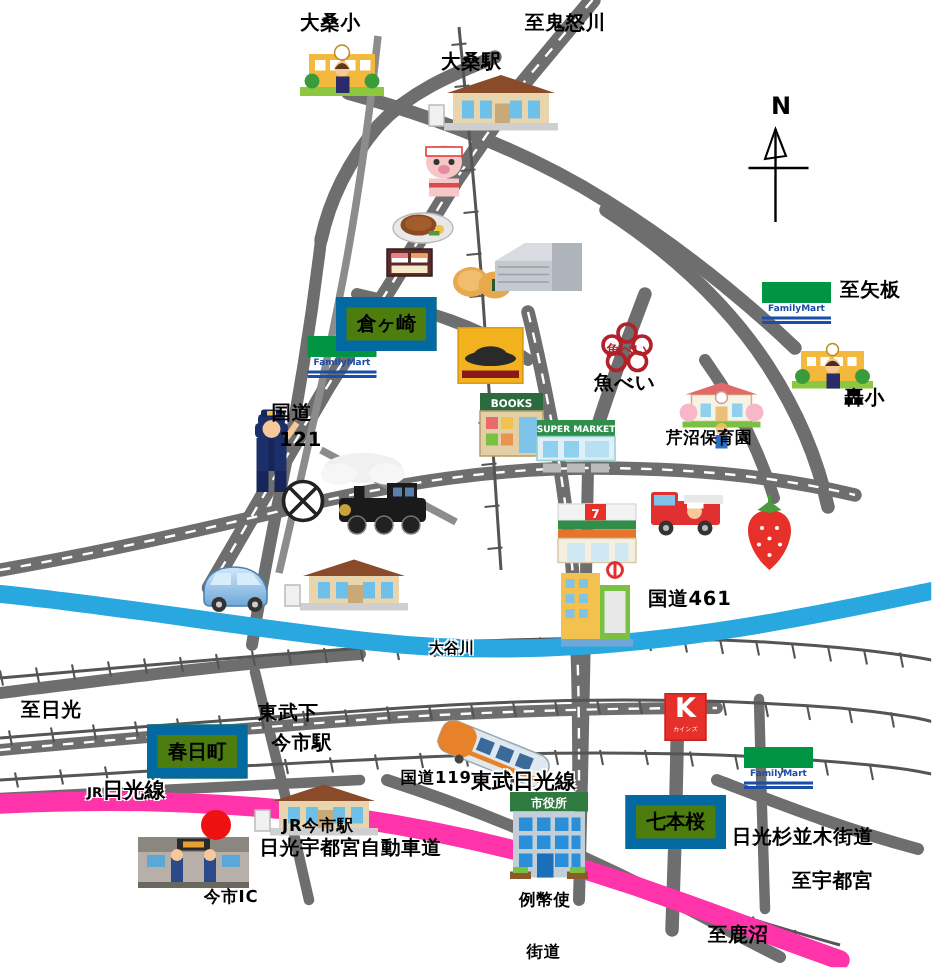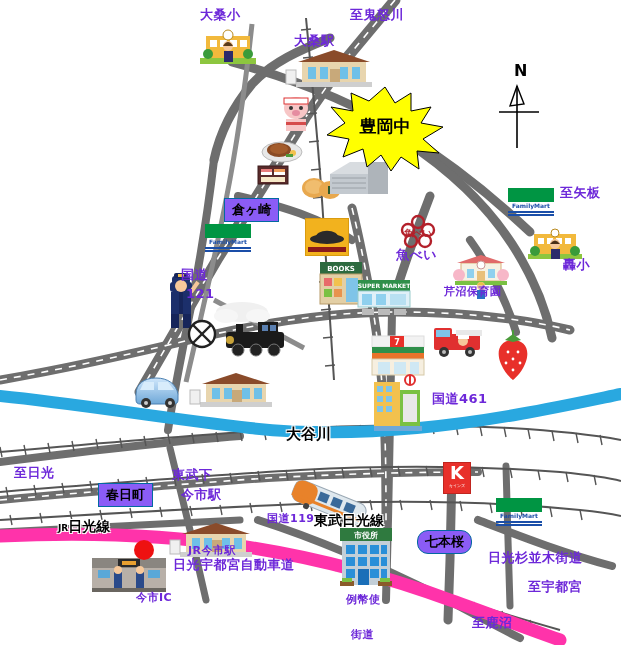--- a/index.html
+++ b/index.html
@@ -1,22 +1,22 @@
 <!DOCTYPE html>
 <html><head>
 <meta charset="utf-8">
 <style>
   html,body{margin:0;padding:0;background:#fff;}
   body{width:621px;height:645px;font-family:"DejaVu Sans","Liberation Sans",sans-serif;}
   #map{position:relative;width:621px;height:645px;overflow:hidden;background:#fff;}
-  .lbl{position:absolute;white-space:nowrap;font-weight:bold;color:#6d28d9;letter-spacing:.5px;}
+  .lbl{position:absolute;white-space:nowrap;font-weight:bold;color:#000000;letter-spacing:.5px;}
   .lbl.sm{font-size:11px;}
   .lbl.md{font-size:13px;}
-  .ybox{position:absolute;background:#8b5cf6;border:1px solid #0369a1;padding:2px 7px;font-weight:bold;font-size:13px;white-space:nowrap;color:#000;}
-  .riverlbl{position:absolute;font-weight:bold;font-size:15px;color:#000;text-shadow:1px 1px 0 #fff,-1px -1px 0 #fff,1px -1px 0 #fff,-1px 1px 0 #fff;white-space:nowrap;}
+  .ybox{position:absolute;background:#4d7c0f;border:7px solid #0369a1;padding:2px 7px;font-weight:bold;font-size:13px;white-space:nowrap;color:#000;}
+  .riverlbl{position:absolute;font-weight:bold;font-size:10px;color:#000;text-shadow:1px 1px 0 #fff,-1px -1px 0 #fff,1px -1px 0 #fff,-1px 1px 0 #fff;white-space:nowrap;}
   .jrlbl{position:absolute;font-weight:bold;font-size:14px;color:#000;white-space:nowrap;text-shadow:1px 1px 0 #fff,-1px -1px 0 #fff,1px -1px 0 #fff,-1px 1px 0 #fff;}
   .jrlbl .pre{font-size:9px;margin-left:24px;}
   .fmart{position:absolute;width:46px;}
   .fmart .g{height:14px;background:#009543;}
   .fmart .t{font-size:6px;font-weight:bold;color:#1a4ea8;text-align:center;line-height:8px;}
   .fmart .b1{height:2px;background:#1a4ea8;margin-top:1px;}
   .fmart .b2{height:2px;background:#1a4ea8;margin-top:1px;}
   svg{display:block;position:absolute;top:0;left:0;}
   .compass{position:absolute;}
   .kmark{position:absolute;width:26px;height:30px;background:#e8302a;border:1px solid #c0251f;}
@@ -560,30 +560,24 @@
   <div style="position:absolute;left:305px;top:218px;width:42px;height:36px;background:#f2b21e;border:1px solid #d99b10;">
     <svg width="42" height="36">
       <ellipse cx="21" cy="20" rx="17" ry="5" fill="#2a2a2a"></ellipse>
       <path d="M9,20 C9,9 33,9 33,20 Z" fill="#2a2a2a"></path>
       <rect x="2" y="28" width="38" height="5" fill="#8a1a1a"></rect>
     </svg>
   </div>
 
   <div class="dot" style="left:134px;top:540px;width:20px;height:20px;"></div>
 
-  <div style="position:absolute;left:325px;top:85px;width:120px;height:86px;">
-    <svg width="120" height="86">
-      <polygon fill="#ffff00" stroke="#000" stroke-width="1" points="60,2 70,18 86,8 86,26 106,22 96,38 118,42 98,54 114,68 92,66 94,84 76,72 66,86 56,70 42,82 38,64 18,72 24,54 2,50 20,38 6,22 28,26 26,8 44,16"></polygon>
-    </svg>
-    <div style="position:absolute;left:0;top:30px;width:120px;text-align:center;font-size:17px;font-weight:bold;color:#000;">豊岡中</div>
-  </div>
 
   <div class="ybox" style="left:224px;top:198px;">倉ヶ崎</div>
   <div class="ybox" style="left:98px;top:483px;">春日町</div>
-  <div class="ybox" style="left:417px;top:530px;border-radius:11px;">七本桜</div>
+  <div class="ybox" style="left:417px;top:530px;">七本桜</div>
 
   <div class="lbl md" style="left:350px;top:6px;">至鬼怒川</div>
   <div class="lbl md" style="left:560px;top:184px;">至矢板</div>
   <div class="lbl md" style="left:14px;top:464px;">至日光</div>
   <div class="lbl md" style="left:528px;top:578px;">至宇都宮</div>
   <div class="lbl md" style="left:472px;top:614px;">至鹿沼</div>
 
   <div class="lbl md" style="left:200px;top:6px;">大桑小</div>
   <div class="lbl md" style="left:294px;top:32px;">大桑駅</div>
   <div class="lbl md" style="left:396px;top:246px;">魚べい</div>

